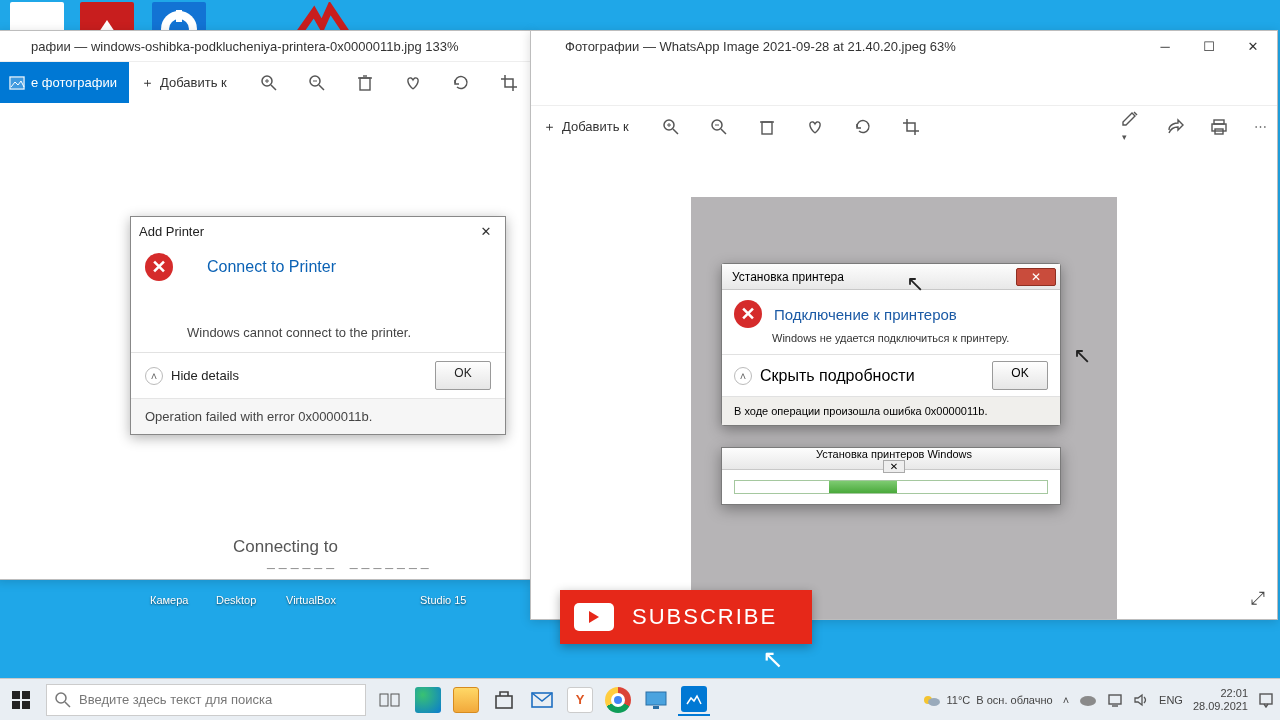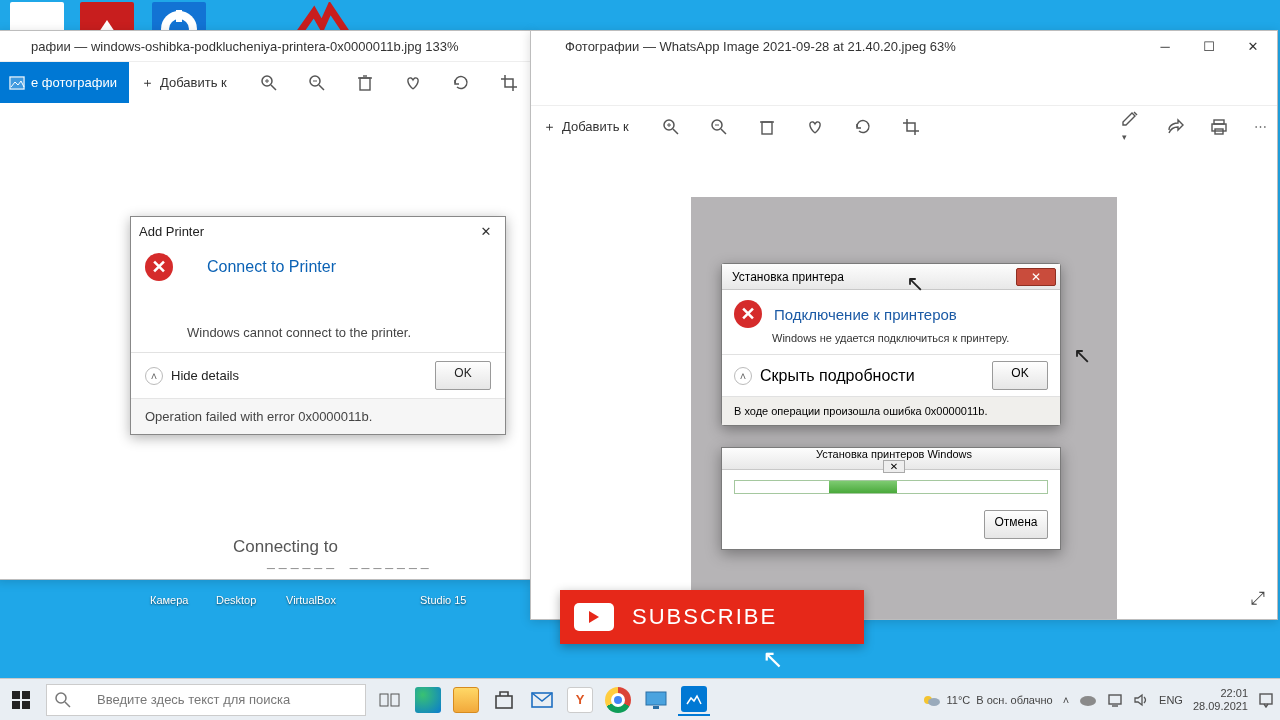--- a/index.html
+++ b/index.html
@@ -67,33 +67,33 @@
   #dlg-ru .b3{display:flex;align-items:center;justify-content:space-between;padding:6px 12px;border-top:1px solid #e1e1e1;border-bottom:1px solid #e1e1e1;}
   #dlg-ru .b4{padding:8px 12px;font-size:11px;background:#f0efec;}
   #dlg-install{left:30px;top:250px;width:340px;}
   #dlg-install .it-title{height:22px;display:flex;align-items:center;justify-content:space-between;padding:0 4px 0 10px;font-size:11px;background:linear-gradient(#fdfdfd,#e8e8e8);border-bottom:1px solid #c8c8c8;flex-direction:column;}
   .close-gray{width:22px;height:16px;border:1px solid #aaa;background:#eee;display:flex;align-items:center;justify-content:center;font-size:10px;}
   #dlg-install .ib{padding:10px 12px 8px 12px;font-size:12px;color:#333;}
   .progress{height:14px;border:1px solid #a5c89f;background:#fff;margin:10px 12px;position:relative;}
   .progress .bar{position:absolute;left:30%;width:22%;height:100%;background:linear-gradient(#7ecb71,#4aa93b);}
   #dlg-install .ibtn{display:flex;justify-content:flex-end;padding:6px 12px 10px 12px;}
   
-  .subscribe{position:absolute;left:560px;top:590px;width:304px;height:54px;background:#e62819;display:flex;align-items:center;gap:18px;padding-left:14px;box-shadow:0 3px 10px rgba(0,0,0,.3);}
+  .subscribe{position:absolute;left:560px;top:590px;width:252px;height:54px;background:#e62819;display:flex;align-items:center;gap:18px;padding-left:14px;box-shadow:0 3px 10px rgba(0,0,0,.3);}
   .yt-badge{width:40px;height:28px;background:#fff;border-radius:5px;display:flex;align-items:center;justify-content:center;}
   .yt-badge .inner{width:0;height:0;border-left:10px solid #e62819;border-top:6px solid transparent;border-bottom:6px solid transparent;}
   .subscribe-text{color:#fff;font-size:22px;letter-spacing:2px;font-weight:500;}
   .cursor{position:absolute;color:#fff;font-size:22px;}
   
   .desk-label{position:absolute;color:#fff;font-size:11px;top:594px;text-shadow:0 1px 2px rgba(0,0,0,.6);}
   
   .taskbar{position:absolute;left:0;bottom:0;width:100%;height:42px;background:#e9eef3;border-top:1px solid #c9c9c9;display:flex;align-items:center;}
   .start{width:42px;height:42px;display:flex;align-items:center;justify-content:center;}
   .start-grid{width:18px;height:18px;display:grid;grid-template-columns:1fr 1fr;grid-template-rows:1fr 1fr;gap:2px;}
   .start-grid div{background:#222;}
-  .search{flex:0 0 320px;height:32px;background:#fff;border:1px solid #ccc;display:flex;align-items:center;gap:26px;padding:0 8px;color:#777;margin-left:4px;}
+  .search{flex:0 0 320px;height:32px;background:#fff;border:1px solid #ccc;display:flex;align-items:center;gap:8px;padding:0 8px;color:#777;margin-left:4px;}
   .tb-icons{display:flex;align-items:center;gap:6px;margin-left:8px;}
   .tb-ico{width:32px;height:32px;display:flex;align-items:center;justify-content:center;}
   .tb-pinned{width:26px;height:26px;border-radius:3px;}
   .tray{position:absolute;right:6px;display:flex;align-items:center;gap:10px;color:#444;font-size:11px;}
   .tray .clock{text-align:right;line-height:13px;}
   .expand-icon{position:absolute;right:10px;bottom:54px;font-size:18px;color:#444;}
   svg{display:block;}
 </style>
 </head>
 <body>
@@ -298,23 +298,20 @@
       </div>
 
       <div id="dlg-install" class="photo-dlg">
         <div class="it-title">
           <span>Установка принтеров Windows</span>
           <span class="close-gray">✕</span>
         </div>
         <div class="progress">
             <div class="bar"></div>
           </div>
-        <div class="ibtn">
-            <span class="ok-btn" style="min-width:64px">Отмена</span>
-          </div>
       </div>
 
       <span class="cursor" style="left:215px;top:74px;color:#222">↖</span>
       <span class="cursor" style="left:382px;top:146px;color:#222">↖</span>
     </div>
   </div>
   <span class="expand-icon" style="position:absolute;right:12px;bottom:10px;">⤢</span>
 </div>
 
 <div class="subscribe">

